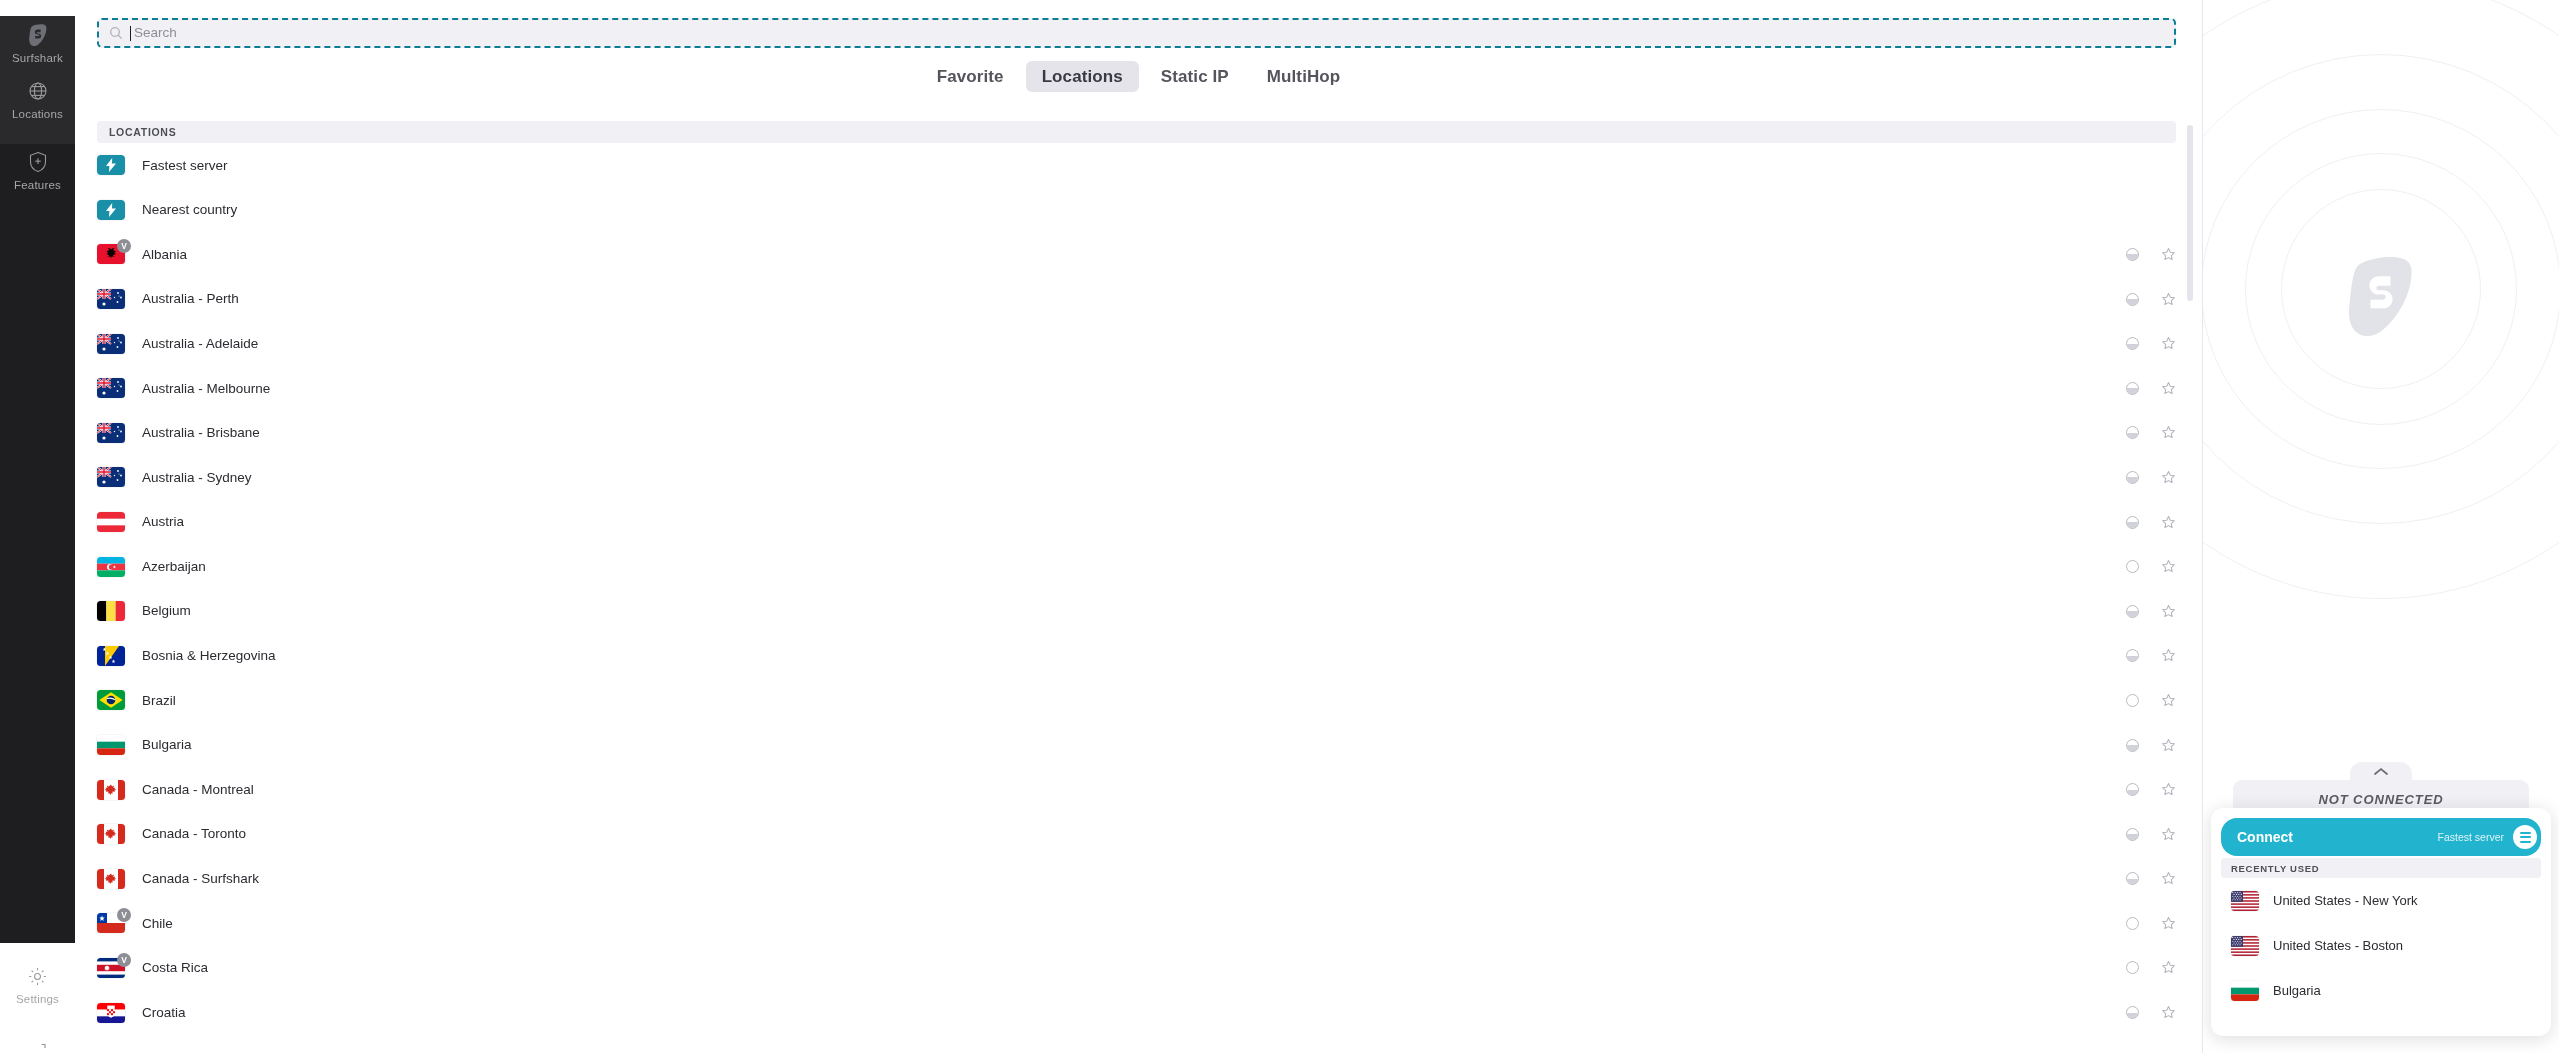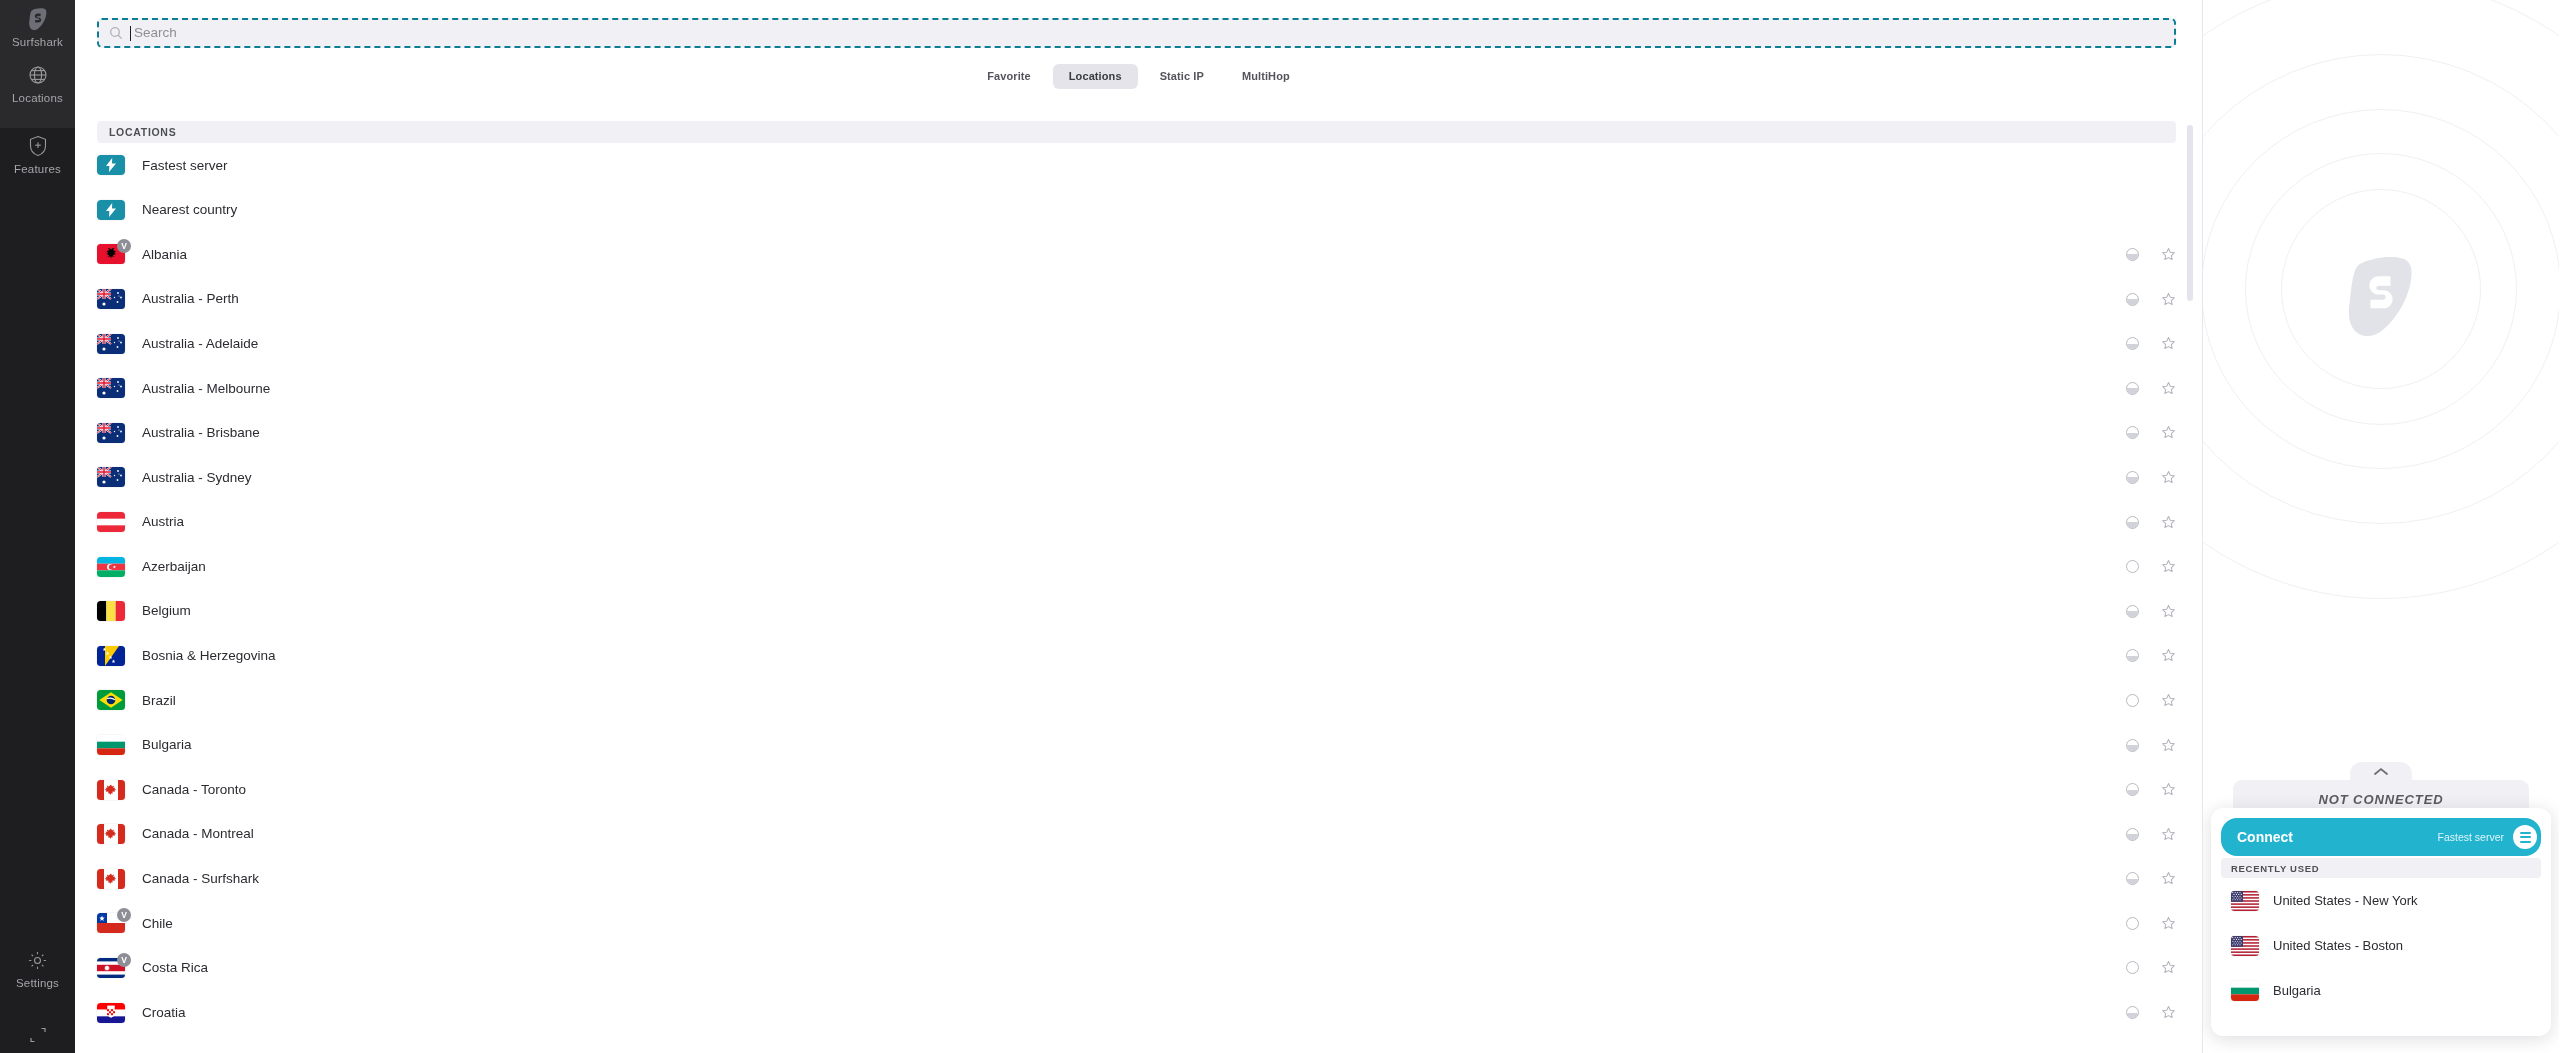--- a/index.html
+++ b/index.html
@@ -8,24 +8,25 @@
     width: 2560px; height: 1053px;
     overflow: hidden;
     background: #ffffff;
     font-family: "Liberation Sans", "DejaVu Sans", sans-serif;
     -webkit-font-smoothing: antialiased;
   }
   .app { position: relative; width: 2560px; height: 1053px; display: flex; }
 
   
   .sidebar {
-    width: 75px; height: 1053px;
+    width: 75px; height: 927px;
     background: #1e1e20;
     flex: 0 0 75px;
     position: relative;
+    margin-top: 16px;
   }
   .sb-top-wash {
     position: absolute; left: 0; top: 0; width: 75px; height: 128px;
     background: #2a2a2c;
   }
   .sb-item {
     position: relative;
     width: 75px;
     display: flex; flex-direction: column;
     align-items: center; justify-content: center;
@@ -67,21 +68,21 @@
   }
   .search-ph { font-size: 13.5px; color: #8e8e96; line-height: 1; }
 
   .tabs {
     margin-top: 13px;
     display: flex; justify-content: center; align-items: center;
     gap: 6px;
     height: 30px;
   }
   .tab {
-    font-size: 11px; font-weight: 700; color: #54545c;
+    font-size: 17px; font-weight: 700; color: #54545c;
     padding: 7px 16px; border-radius: 6px; cursor: pointer;
     line-height: 1; letter-spacing: .1px;
     background: transparent;
   }
   .tab.active { background: #e4e4ea; color: #3a3a42; }
 
   .listscroll {
     position: absolute;
     left: 0; top: 106px; right: 0; bottom: 0;
     overflow: hidden;
@@ -605,40 +606,40 @@
           </div>
           <div class="row">
             <div class="flagwrap">
               <div class="flag"><svg viewBox="0 0 28 20" width="28" height="20">
                   <rect width="28" height="20" fill="#fff"></rect>
                   <rect width="7" height="20" fill="#d52b1e"></rect>
                   <rect x="21" width="7" height="20" fill="#d52b1e"></rect>
                   <path d="M14 4.4l1 2.2 2-1-.7 2.4 1.9-.4-.8 1.6 2 .2-2 1.4.6 1-2.6-.3.2 2.6-.8-1-1.4 1.7-1.4-1.7-.8 1 .2-2.6-2.6.3.6-1-2-1.4 2-.2-.8-1.6 1.9.4-.7-2.4 2 1z" fill="#d52b1e"></path>
                 </svg></div>
             </div>
-            <div class="rowlabel">Canada - Toronto</div>
+            <div class="rowlabel">Canada - Montreal</div>
             <div class="rowright">
               <span class="loadcirc ">
                 <i></i>
               </span>
               <span class="star"><svg width="15" height="15" viewBox="0 0 16 16" fill="none" stroke="#b3b3bd" stroke-width="1.1" stroke-linejoin="round">
                   <path d="M8 1.6l1.9 4 4.4.5-3.3 3 .9 4.3L8 11.3 4.1 13.4l.9-4.3-3.3-3 4.4-.5z"></path>
                 </svg></span>
             </div>
           </div>
           <div class="row">
             <div class="flagwrap">
               <div class="flag"><svg viewBox="0 0 28 20" width="28" height="20">
                   <rect width="28" height="20" fill="#fff"></rect>
                   <rect width="7" height="20" fill="#d52b1e"></rect>
                   <rect x="21" width="7" height="20" fill="#d52b1e"></rect>
                   <path d="M14 4.4l1 2.2 2-1-.7 2.4 1.9-.4-.8 1.6 2 .2-2 1.4.6 1-2.6-.3.2 2.6-.8-1-1.4 1.7-1.4-1.7-.8 1 .2-2.6-2.6.3.6-1-2-1.4 2-.2-.8-1.6 1.9.4-.7-2.4 2 1z" fill="#d52b1e"></path>
                 </svg></div>
             </div>
-            <div class="rowlabel">Canada - Montreal</div>
+            <div class="rowlabel">Canada - Toronto</div>
             <div class="rowright">
               <span class="loadcirc ">
                 <i></i>
               </span>
               <span class="star"><svg width="15" height="15" viewBox="0 0 16 16" fill="none" stroke="#b3b3bd" stroke-width="1.1" stroke-linejoin="round">
                   <path d="M8 1.6l1.9 4 4.4.5-3.3 3 .9 4.3L8 11.3 4.1 13.4l.9-4.3-3.3-3 4.4-.5z"></path>
                 </svg></span>
             </div>
           </div>
           <div class="row">

